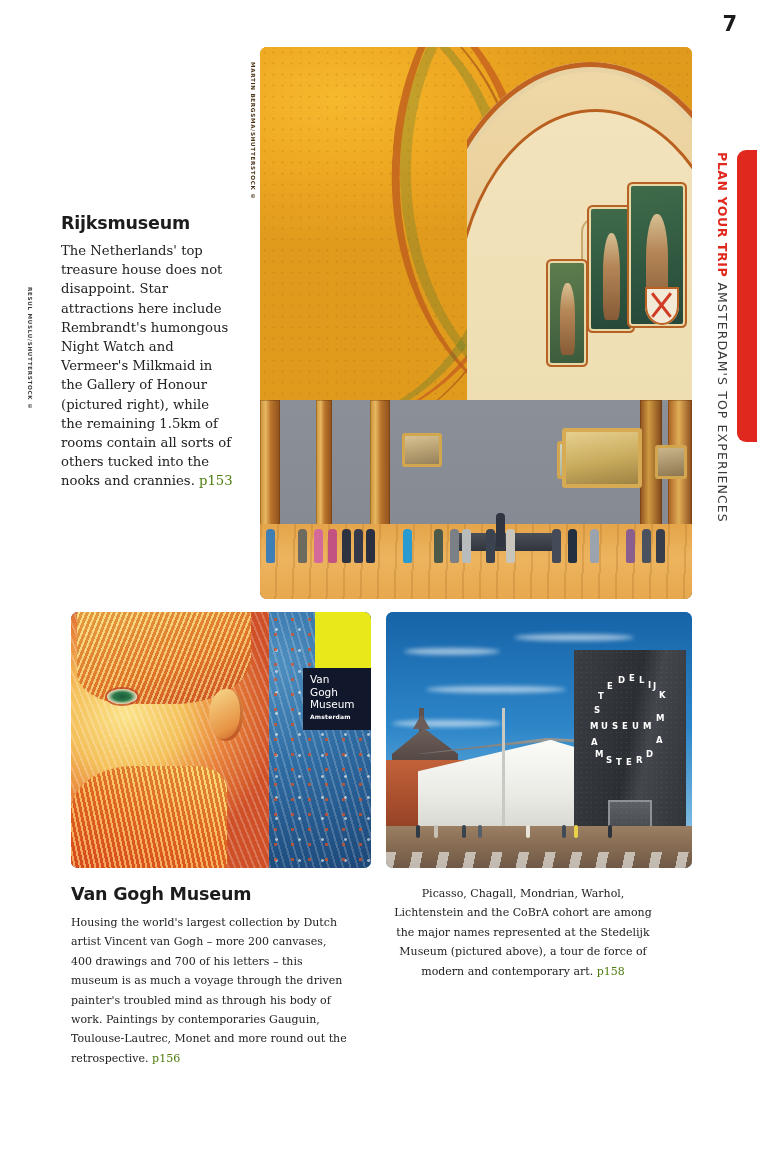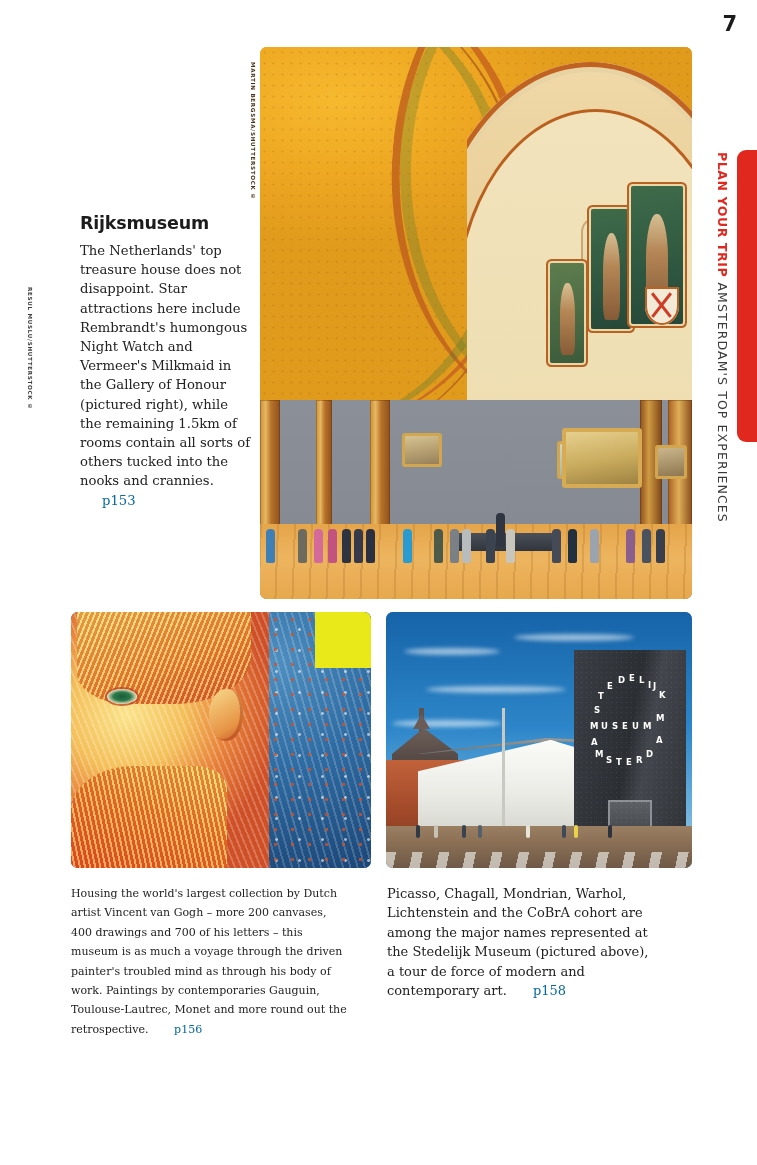--- a/index.html
+++ b/index.html
@@ -399,45 +399,44 @@
     font-family: "DejaVu Sans", sans-serif;
     font-weight: bold;
     color: #1c1c1c;
     letter-spacing: -0.2px;
   }
   .block-body {
     font-family: "DejaVu Serif", serif;
     color: #222222;
   }
   .pageref {
-    color: #0369a1;
-    margin-left: 22px;
+    color: #4d7c0f;
   }
   .body-italic { }
 
   #rijks-text {
     position: absolute;
-    left: 80px; top: 213px; width: 172px;
+    left: 61px; top: 213px; width: 172px;
   }
   #rijks-text .block-title { font-size: 17.5px; margin-bottom: 8px; }
   #rijks-text .block-body  { font-size: 13.2px; line-height: 19.2px; }
 
   #vangogh-text {
     position: absolute;
     left: 71px; top: 884px; width: 278px;
   }
   #vangogh-text .block-title { font-size: 17.5px; margin-bottom: 9px; }
   #vangogh-text .block-body  { font-size: 11px; line-height: 19.4px; }
 
   #stedelijk-text {
     position: absolute;
     left: 387px; top: 884px; width: 272px;
   }
   #stedelijk-text .block-title { font-size: 17.5px; margin-bottom: 9px; }
-  #stedelijk-text .block-body  { font-size: 13px; line-height: 19.4px; }
+  #stedelijk-text .block-body  { font-size: 11px; line-height: 19.4px; text-align: center; }
 </style>
 </head>
 <body>
 
 <div class="page-number">7</div>
 
 <div class="chapter-tab"></div>
 <div class="tab-text">
   <span class="strong">PLAN YOUR TRIP</span>
   <span>AMSTERDAM'S TOP EXPERIENCES</span>
@@ -517,20 +516,26 @@
 </div>
 
 <div class="photo" id="vangogh-photo">
   <div class="vg-bg"></div>
   <div class="vg-face"></div>
   <div class="vg-hair"></div>
   <div class="vg-beard"></div>
   <div class="vg-eye"></div>
   <div class="vg-ear"></div>
   <div class="vg-sign-yellow"></div>
+  <div class="vg-sign-dark">
+    <span class="l">Van</span>
+    <span class="l">Gogh</span>
+    <span class="l">Museum</span>
+    <span class="sub">Amsterdam</span>
+  </div>
 </div>
 
 <div class="photo" id="stedelijk-photo">
   <div class="st-sky"></div>
   <div class="st-cloud" style="left:18px;  top:36px; width:96px;"></div>
   <div class="st-cloud" style="left:128px; top:22px; width:120px;"></div>
   <div class="st-cloud" style="left:40px;  top:74px; width:140px;"></div>
   <div class="st-cloud" style="left:6px;   top:108px;width:110px;"></div>
 
   <div class="st-spire"></div>
@@ -575,18 +580,19 @@
   <div class="st-person" style="left:48px;  background:#c8c2b6;"></div>
   <div class="st-person" style="left:76px;  background:#3a4450;"></div>
   <div class="st-person" style="left:92px;  background:#56606c;"></div>
   <div class="st-person" style="left:140px; background:#e8e4da;"></div>
   <div class="st-person" style="left:176px; background:#3f4a56;"></div>
   <div class="st-person" style="left:188px; background:#e9d24a;"></div>
   <div class="st-person" style="left:222px; background:#2c333c;"></div>
 </div>
 
 <div id="vangogh-text">
+  <div class="block-title">Van Gogh Museum</div>
   <div class="block-body"><span>Housing the world's largest collection by Dutch artist Vincent van Gogh – more 200 canvases, 400 drawings and 700 of his letters – this museum is as much a voyage through the driven painter's troubled mind as through his body of work. Paintings by contemporaries Gauguin, Toulouse-Lautrec, Monet and more round out the retrospective. </span><span class="pageref">p156</span></div>
 </div>
 
 <div id="stedelijk-text">
   <div class="block-body"><span>Picasso, Chagall, Mondrian, Warhol, Lichtenstein and the CoBrA cohort are among the major names represented at the Stedelijk Museum (pictured above), a tour de force of modern and contemporary art. </span><span class="pageref">p158</span></div>
 </div>
 
 </body></html>

